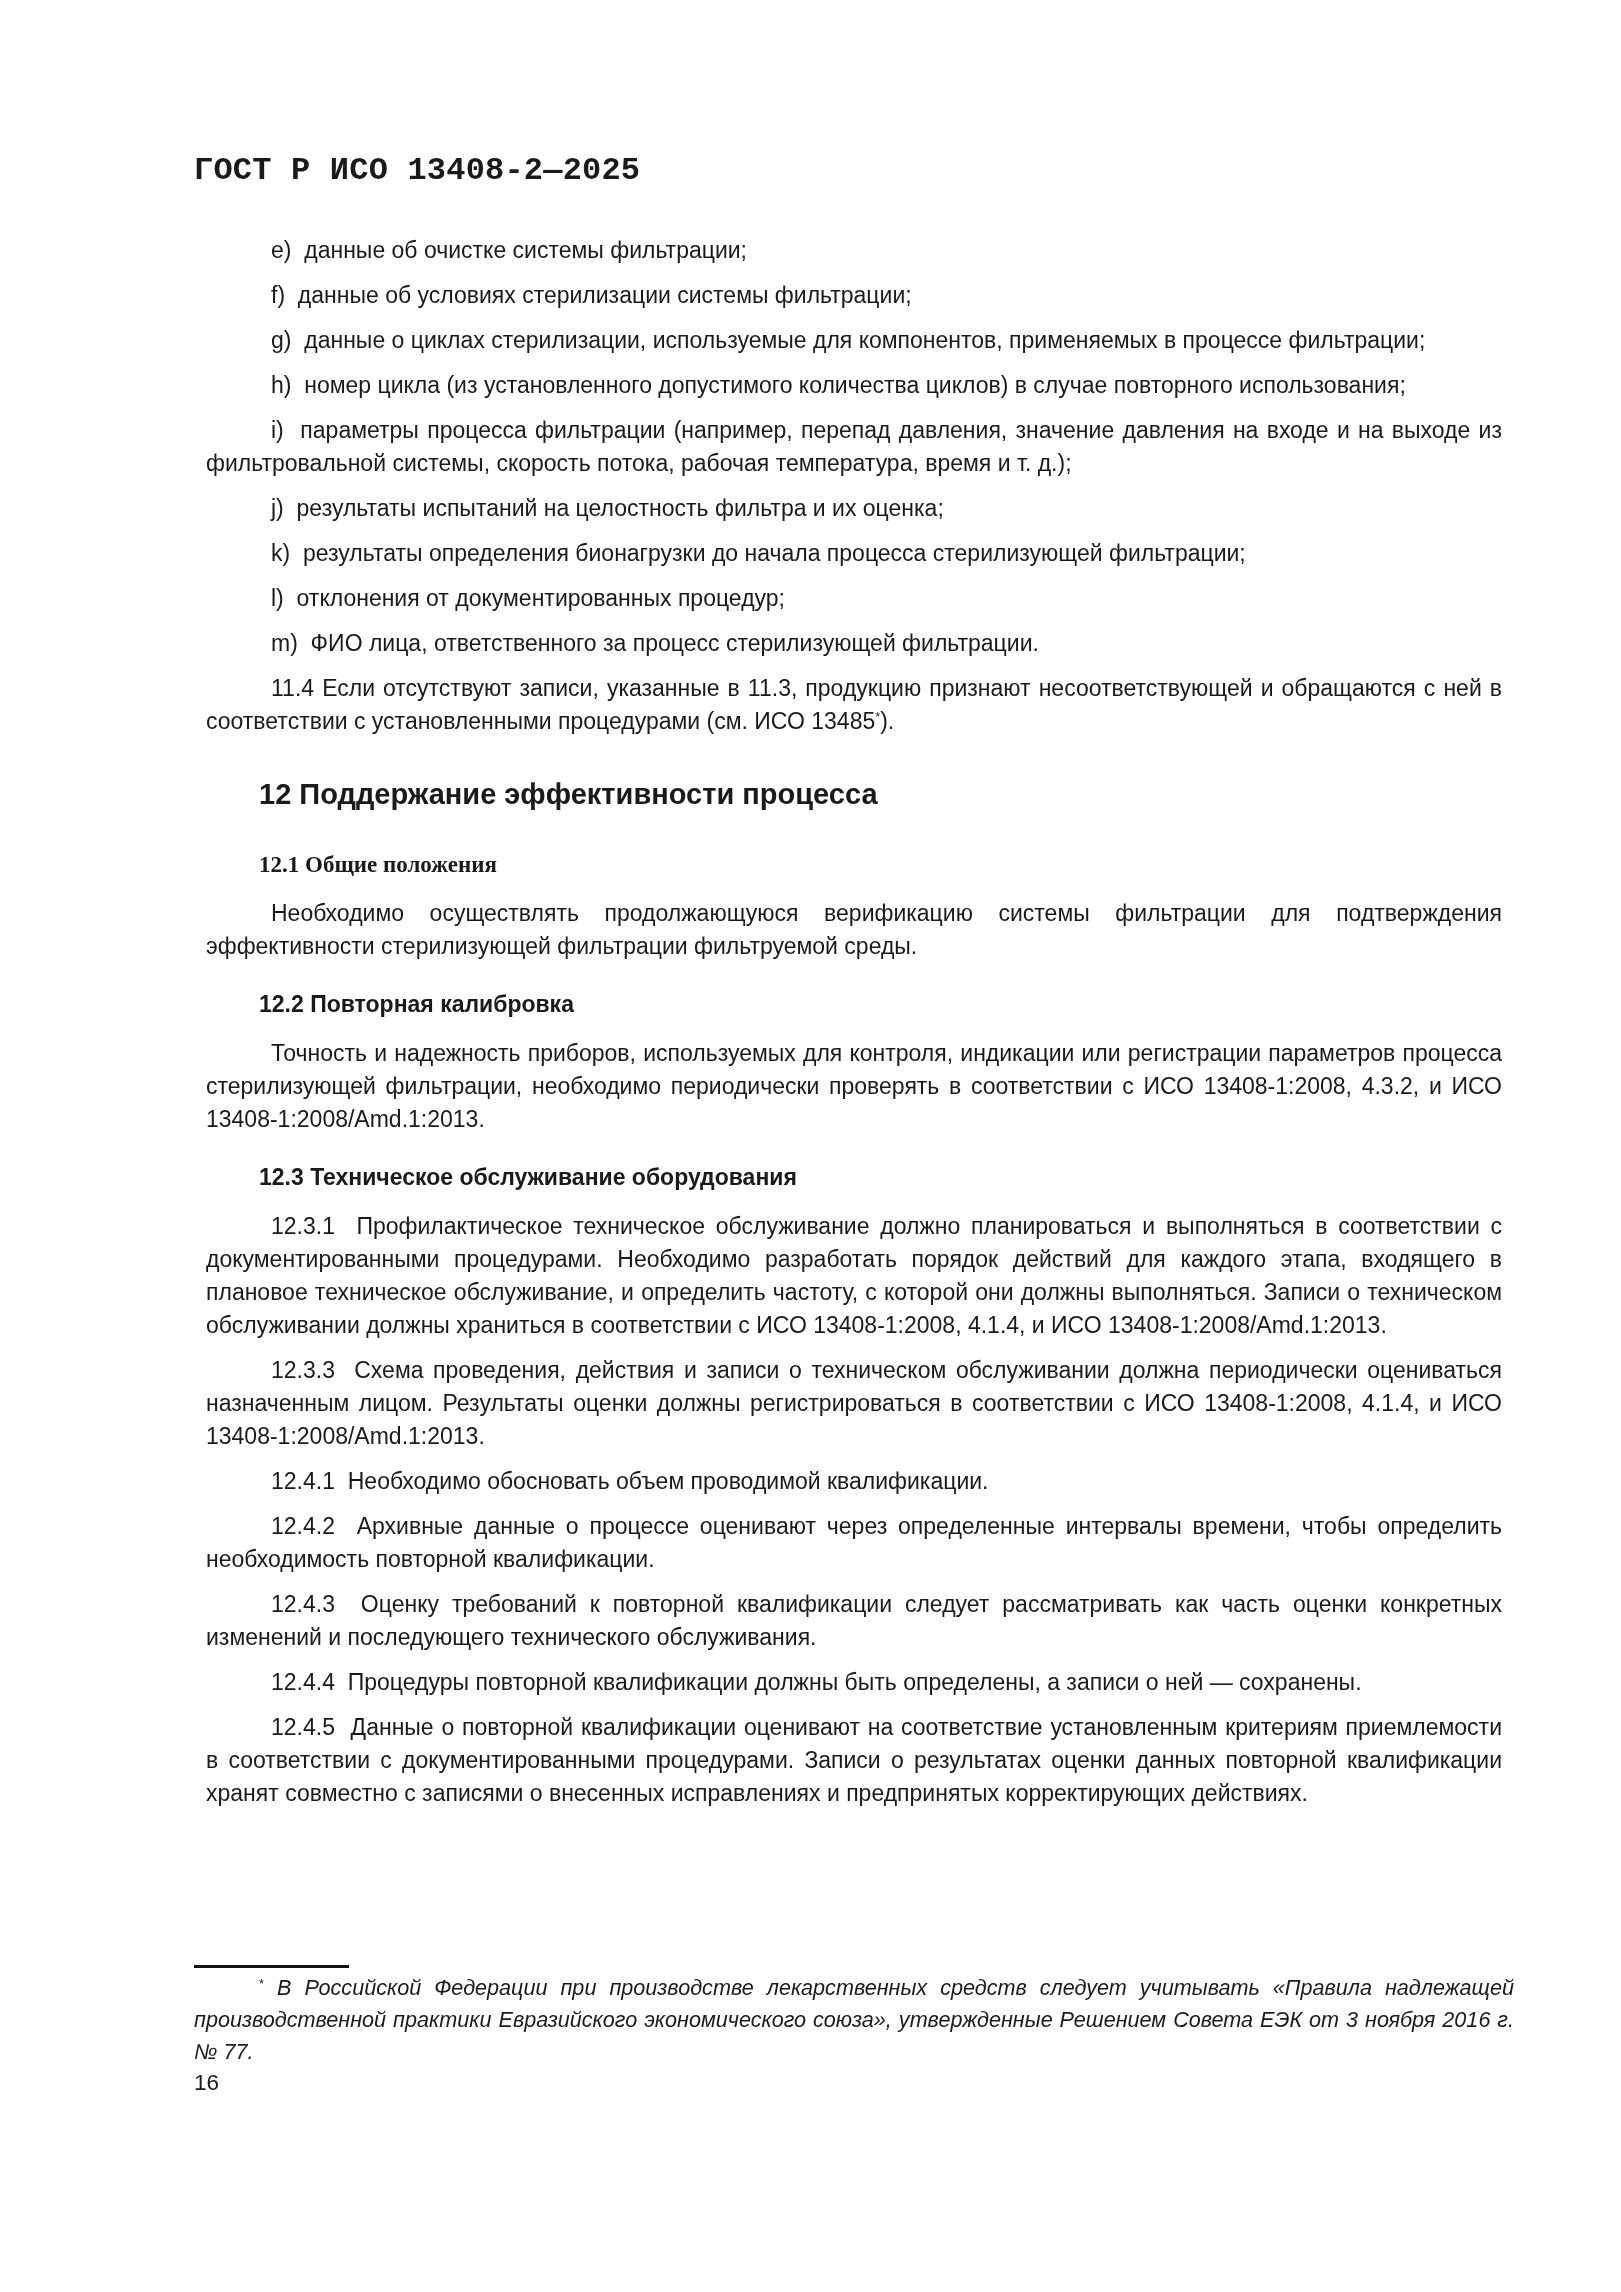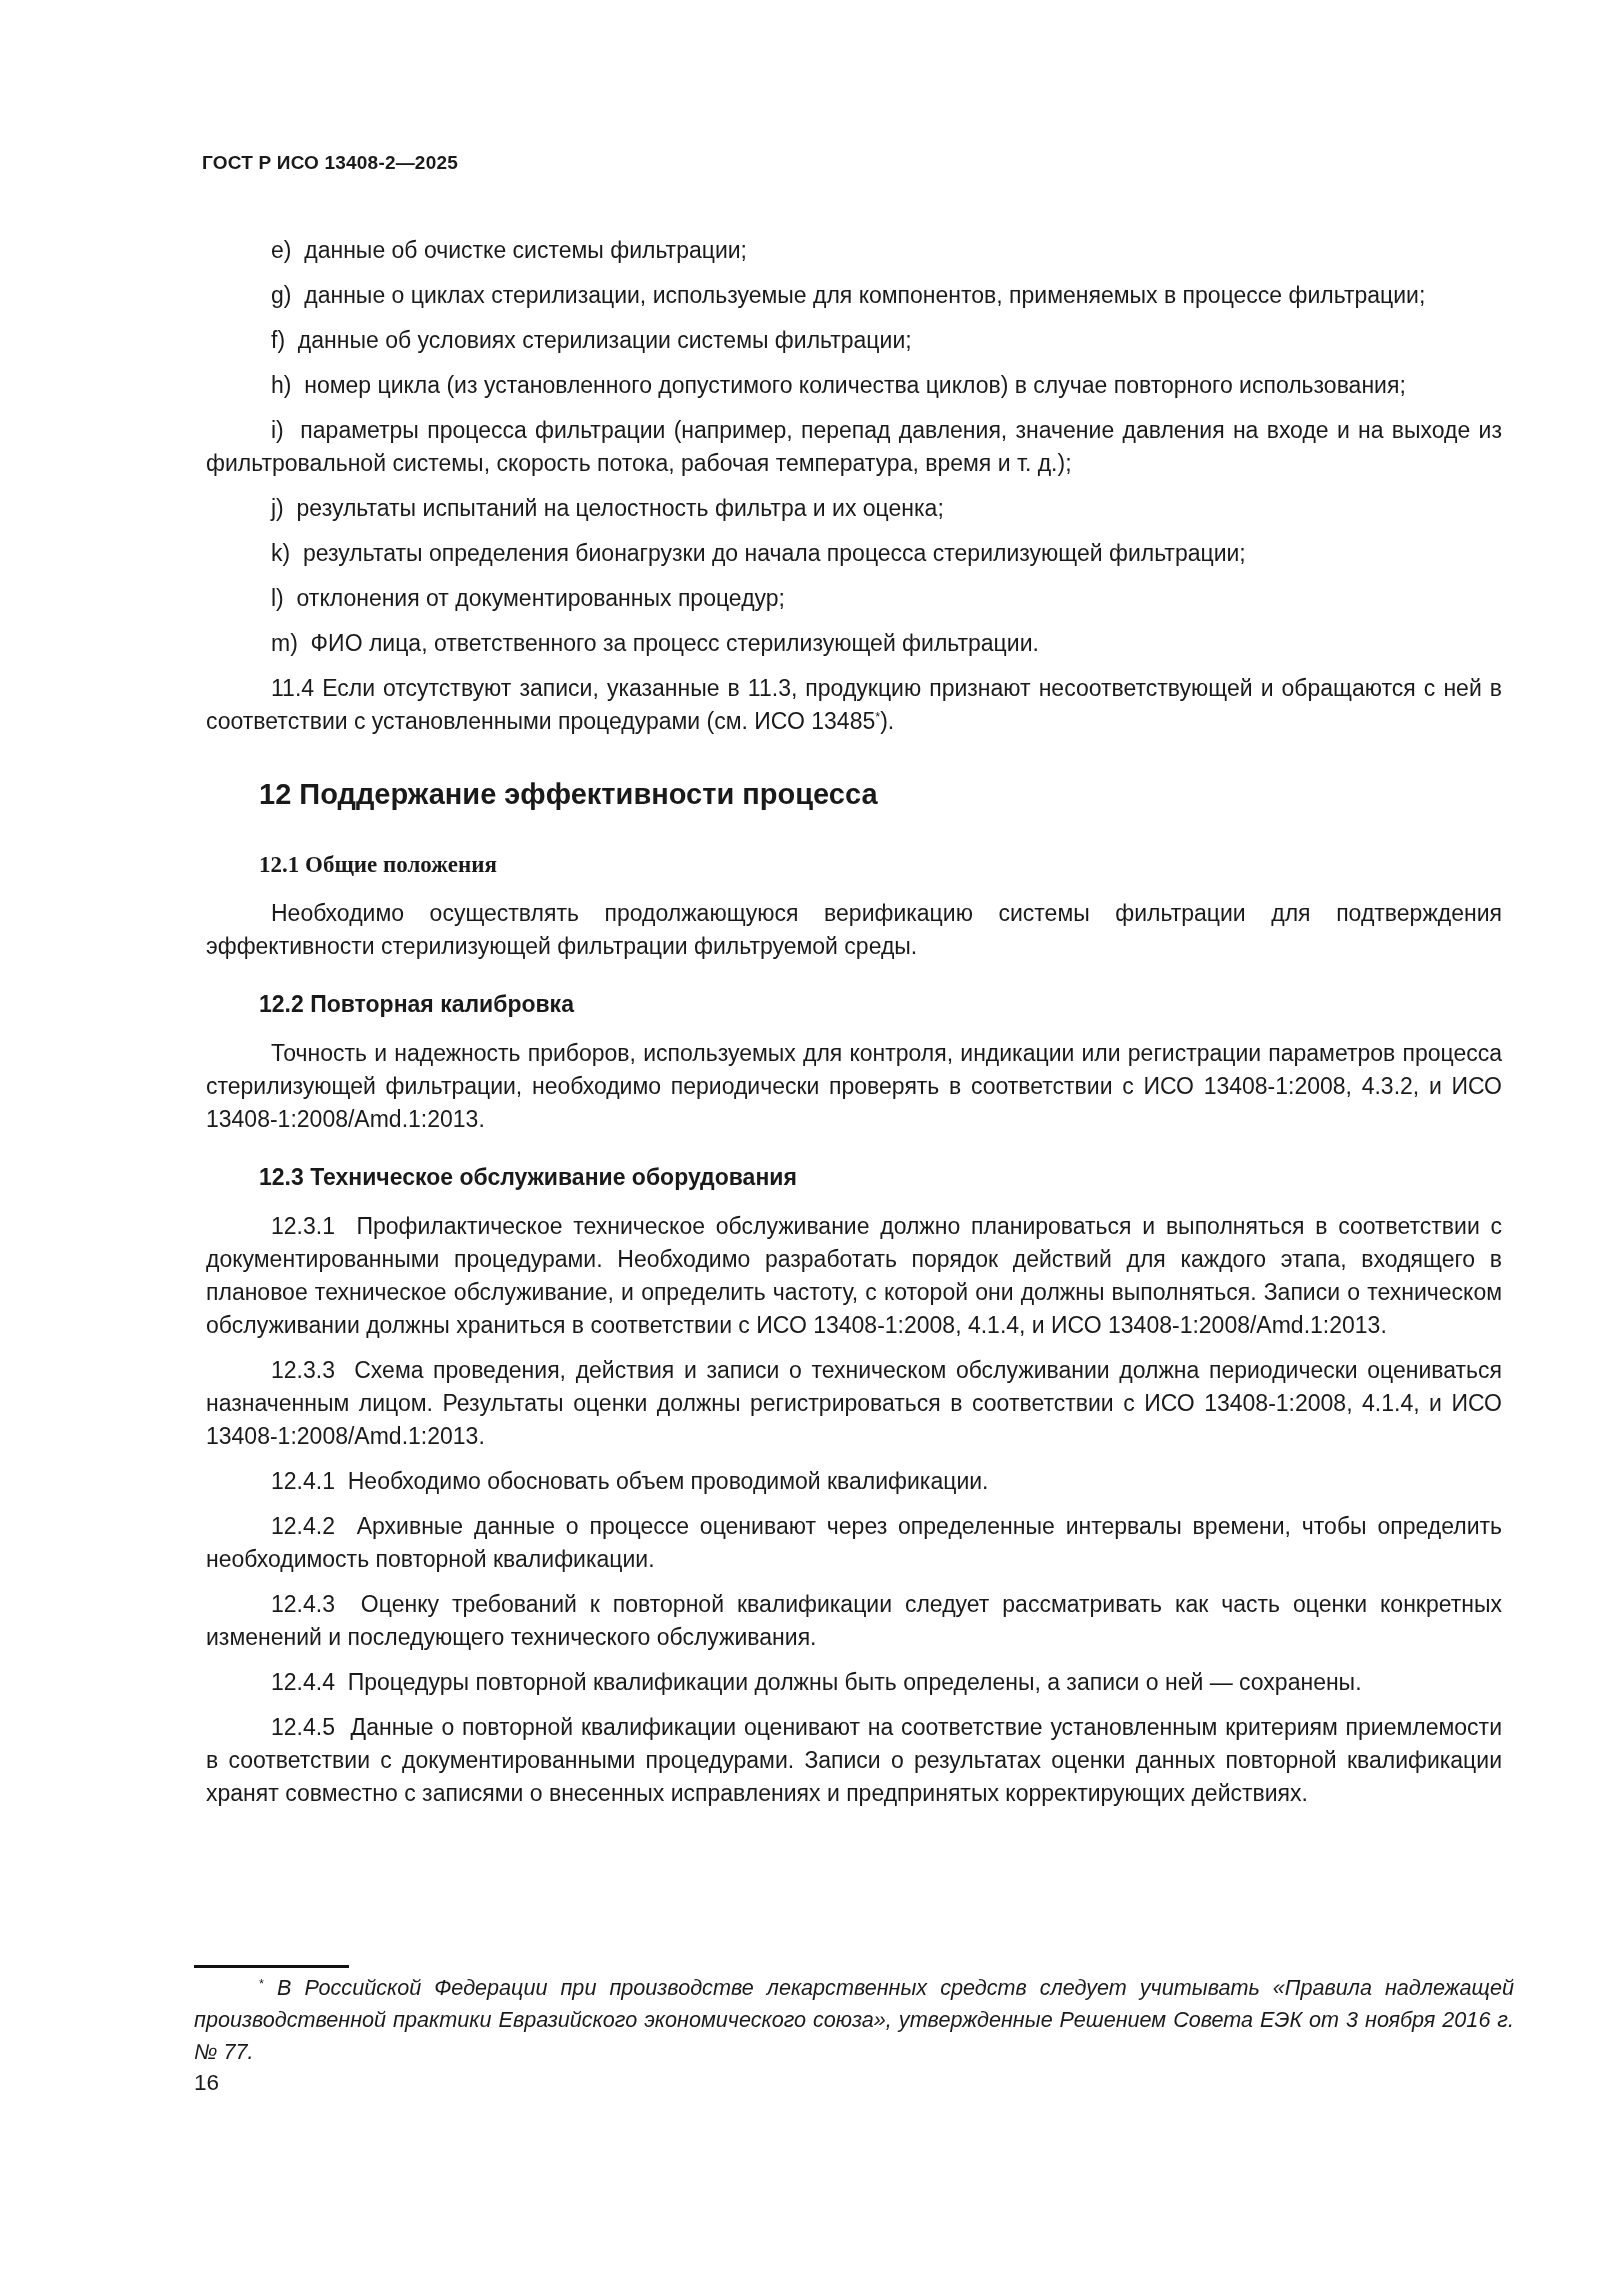--- a/index.html
+++ b/index.html
@@ -1,19 +1,19 @@
 <!DOCTYPE html>
 <html><head>
 <meta charset="utf-8">
 <style>
   html, body { margin: 0; padding: 0; background: #ffffff; }
   body { width: 1621px; height: 2293px; position: relative; overflow: hidden; color: #1a1a1a;
          font-family: "Liberation Sans", sans-serif; }
   .page { position: absolute; left: 194px; top: 0; width: 1320px; }
-  .header { position: absolute; top: 152px; left: 8px; font-weight: bold; font-size: 19px; letter-spacing: 0.2px; }
+  .header { position: absolute; top: 152px; left: 0; font-weight: bold; font-size: 32px; letter-spacing: 0.2px; font-family: Liberation Mono, monospace; }
   .body { position: absolute; top: 222px; left: 0; width: 1320px; font-size: 23px; line-height: 33px; }
   p { margin: 12px; text-align: justify; text-indent: 65px; }
   .h1 { font-weight: bold; font-size: 29px; margin: 37px 0 8px 65px; line-height: 39px; }
   .h2 { font-weight: bold; font-size: 23px; margin: 25.5px 0 15.7px 65px; line-height: 33px; }
   .h2.first { margin-top: 34px; font-family: Liberation Serif, serif; }
   sup { font-size: 12.7px; vertical-align: top; position: relative; top: -3.9px; }
   .footnote-rule { position: absolute; left: 0; top: 1965px; width: 155px; height: 2.9px; background: #111; }
   .footnote { position: absolute; left: 0; top: 1972px; width: 1320px; font-style: italic;
               font-size: 21.6px; line-height: 32px; text-align: justify; text-indent: 65px; }
   .footnote sup { font-style: normal; }
@@ -23,22 +23,22 @@
 <body>
 
 <div class="page">
 
   <div class="header">ГОСТ Р ИСО 13408-2—2025</div>
 
   <div class="body">
 
     <div>
       <p><span>e)</span>&nbsp; <span>данные об очистке системы фильтрации;</span></p>
+      <p><span>f)</span>&nbsp; <span>данные об условиях стерилизации системы фильтрации;</span></p>
       <p><span>g)</span>&nbsp; <span>данные о циклах стерилизации, используемые для компонентов, применяемых в процессе фильтрации;</span></p>
-      <p><span>f)</span>&nbsp; <span>данные об условиях стерилизации системы фильтрации;</span></p>
       <p><span>h)</span>&nbsp; <span>номер цикла (из установленного допустимого количества циклов) в случае повторного использования;</span></p>
       <p><span>i)</span>&nbsp; <span>параметры процесса фильтрации (например, перепад давления, значение давления на входе и на выходе из фильтровальной системы, скорость потока, рабочая температура, время и т. д.);</span></p>
       <p><span>j)</span>&nbsp; <span>результаты испытаний на целостность фильтра и их оценка;</span></p>
       <p><span>k)</span>&nbsp; <span>результаты определения бионагрузки до начала  процесса стерилизующей фильтрации;</span></p>
       <p><span>l)</span>&nbsp; <span>отклонения от документированных процедур;</span></p>
       <p><span>m)</span>&nbsp; <span>ФИО лица, ответственного за процесс стерилизующей фильтрации.</span></p>
     </div>
 
     <p>
       <span>11.4</span>

